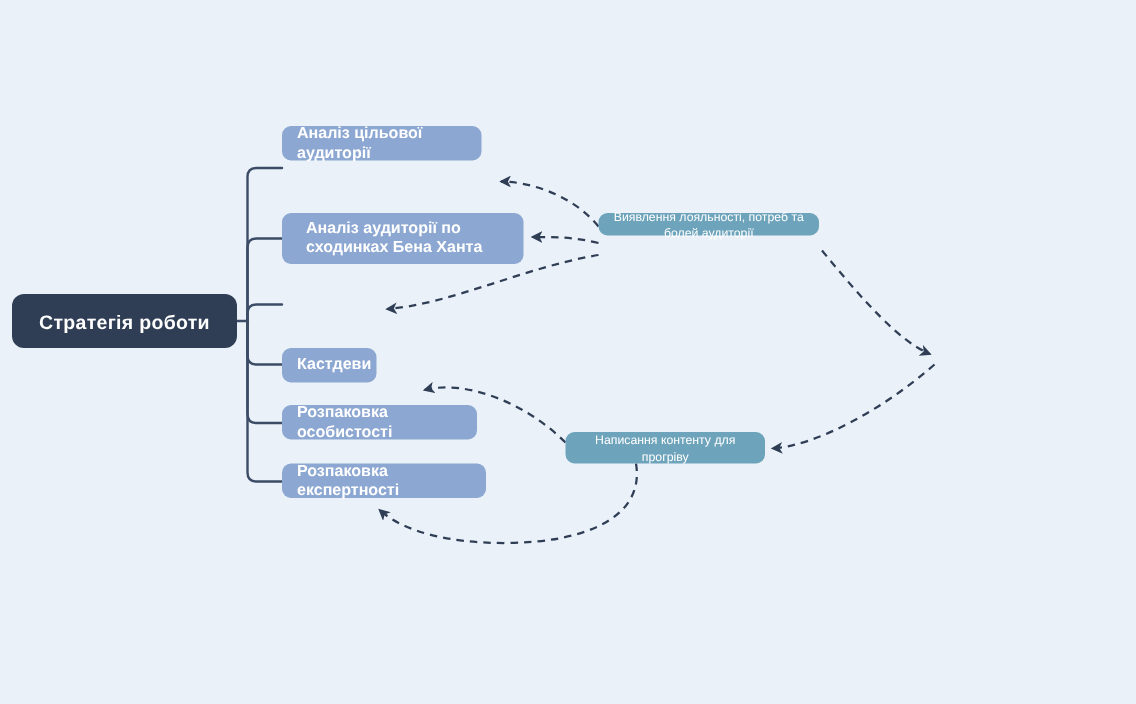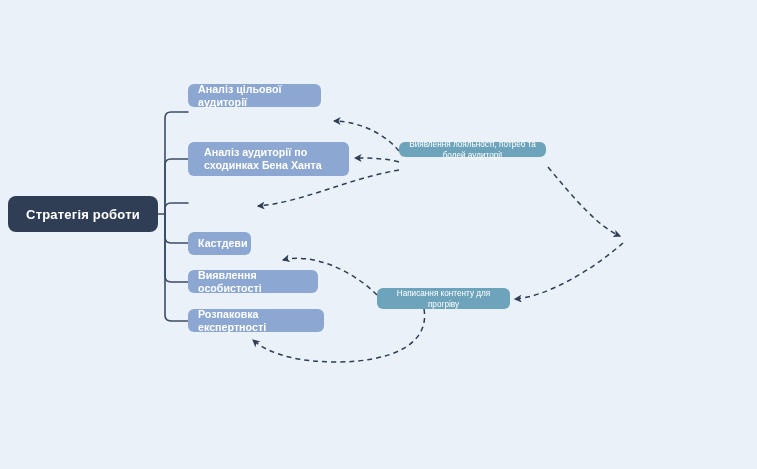--- a/index.html
+++ b/index.html
@@ -105,21 +105,21 @@
   <div class="node node-branch two-line" style="left:188px; top:142px; width:161px; height:34px;">
     <span>Аналіз аудиторії по сходинках Бена Ханта</span>
   </div>
 
   <div class="node node-branch" style="left:188px; top:192px; width:63px; height:23px;margin-top:40px;">
     <span>Кастдеви</span>
   </div>
 
 
   <div class="node node-branch" style="left:188px; top:270px; width:130px; height:23px;">
-    <span>Виявлення особистості</span>
+    <span>Розпаковка особистості</span>
   </div>
 
   <div class="node node-branch" style="left:188px; top:309px; width:136px; height:23px;">
     <span>Розпаковка експертності</span>
   </div>
 
   <div class="node node-aux" style="left:399px; top:142px; width:147px; height:15px;">
     <span>Виявлення лояльності, потреб та болей аудиторії</span>
   </div>
 

